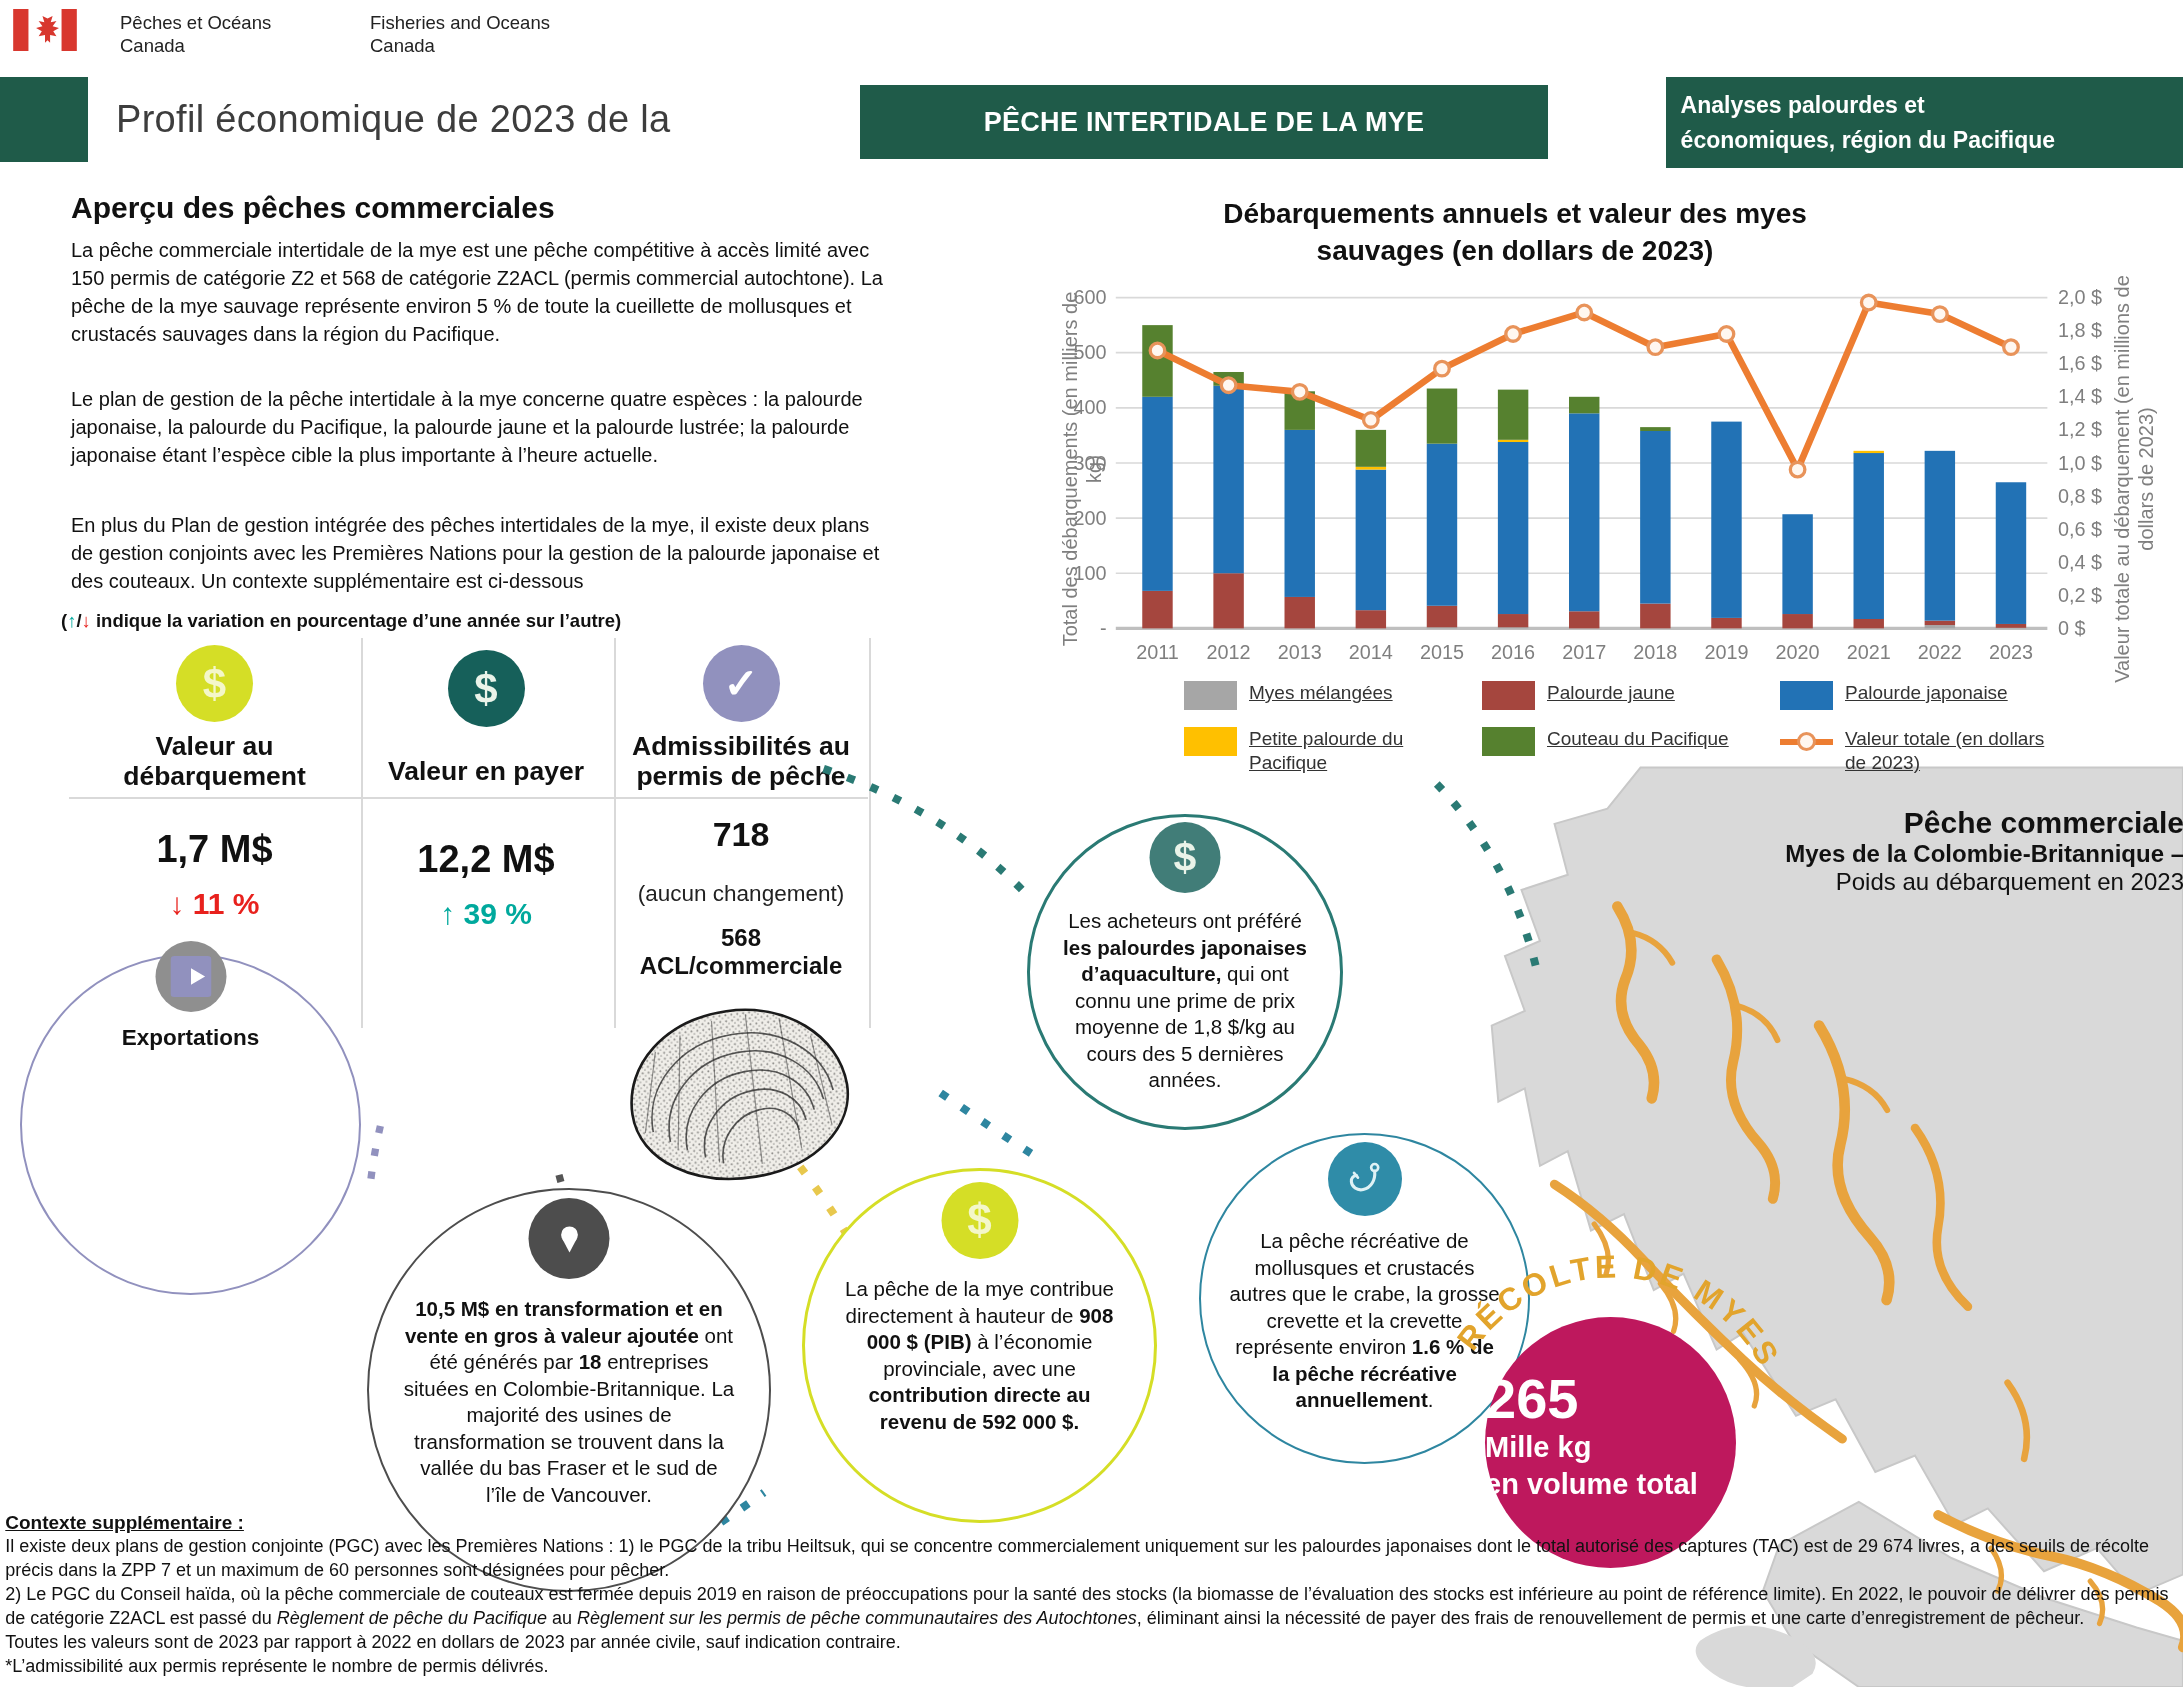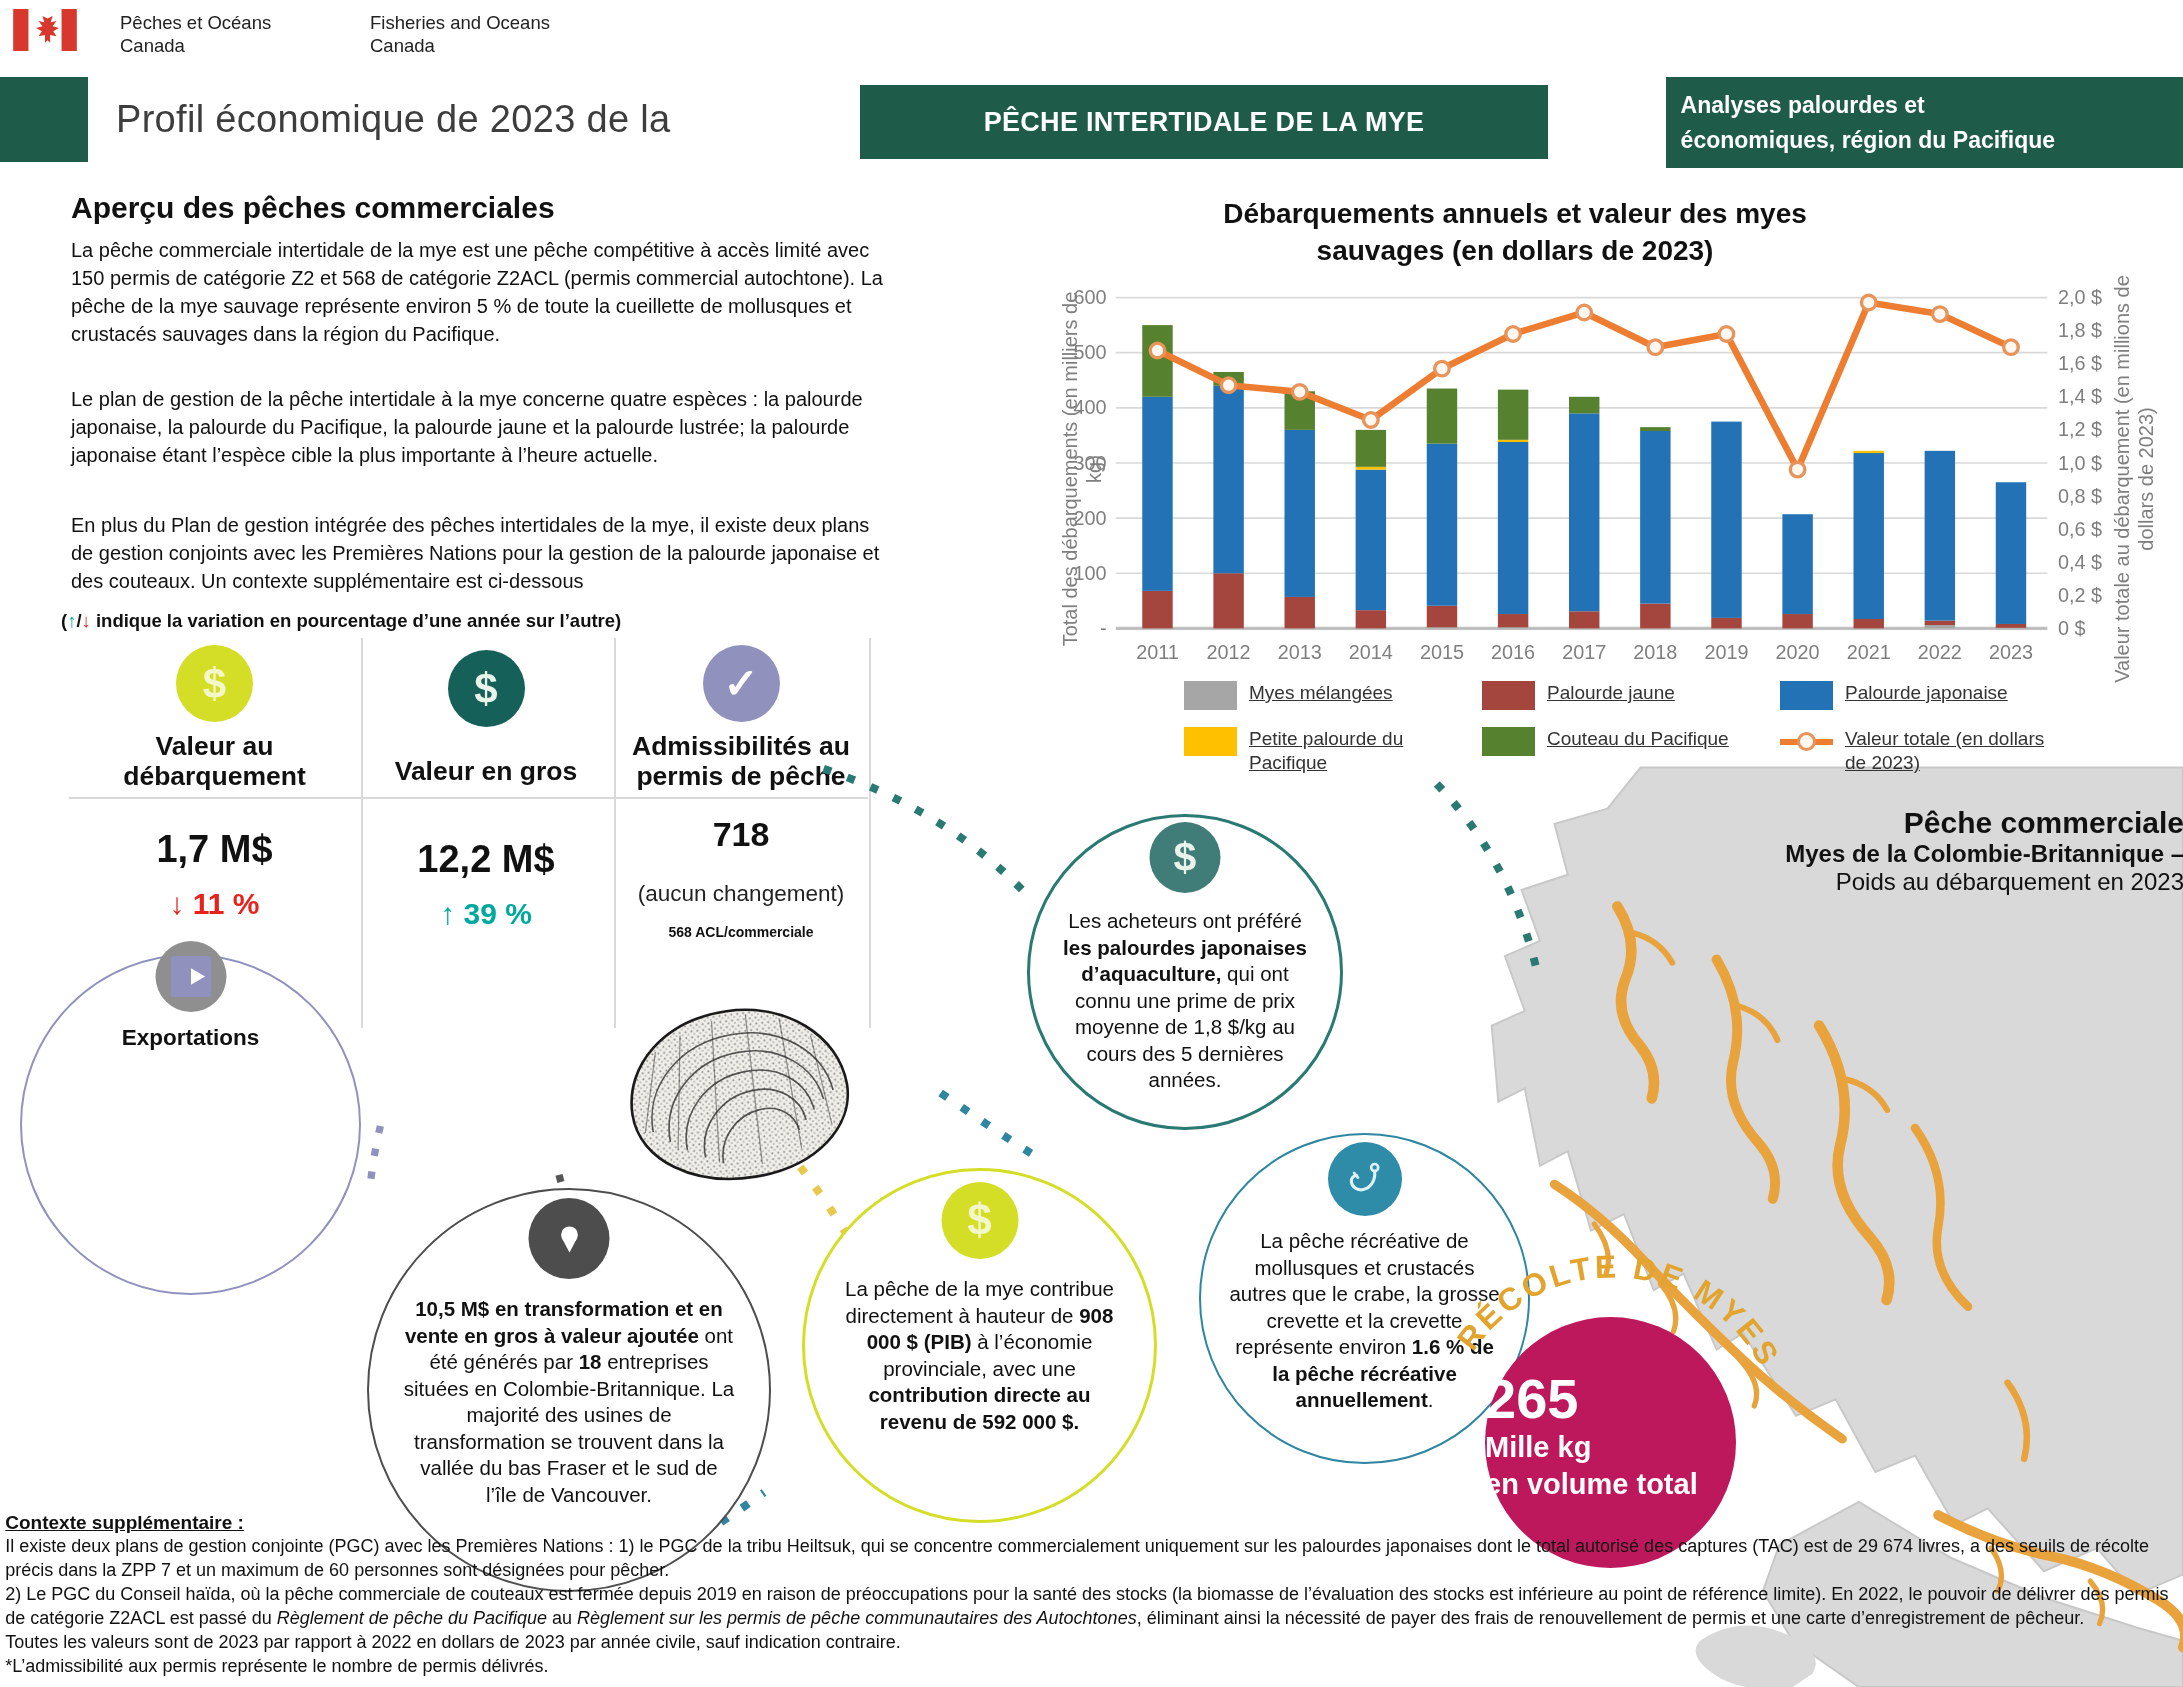--- a/index.html
+++ b/index.html
@@ -98,30 +98,30 @@
   <div class="hline" style="left:69px;top:797px;width:799px;"></div>
 
   <div class="stat-col" style="left:79px;top:645px;width:271px;">
     <div class="stat-icon" style="background:#D5DE26;color:#F4F7C9;">$</div>
     <div class="stat-label"><span>Valeur au</span><br><span>débarquement</span></div>
     <div class="stat-value" style="margin-top:37px;">1,7 M$</div>
     <div class="stat-change" style="color:#E8211D;margin-top:16px;">↓ 11 %</div>
   </div>
   <div class="stat-col" style="left:370px;top:650px;width:232px;">
     <div class="stat-icon" style="background:#16605A;color:#EAF3E9;">$</div>
-    <div class="stat-label" style="margin-top:29px;">Valeur en gros</div>
+    <div class="stat-label" style="margin-top:29px;">Valeur en payer</div>
     <div class="stat-value" style="margin-top:52px;">12,2 M$</div>
     <div class="stat-change" style="color:#00A99D;margin-top:16px;">↑ 39 %</div>
   </div>
   <div class="stat-col" style="left:622px;top:645px;width:238px;">
     <div class="stat-icon" style="background:#9191BE;color:#fff;">✓</div>
     <div class="stat-label"><span>Admissibilités au</span><br><span>permis de pêche</span></div>
     <div class="stat-value" style="font-size:34px;margin-top:24px;">718</div>
     <div style="font-size:22.5px;margin-top:27px;color:#222;">(aucun changement)</div>
-    <div style="font-size:14px;font-weight:bold;margin-top:17px;color:#111;">568 ACL/commerciale</div>
+    <div style="font-size:24px;font-weight:bold;margin-top:17px;color:#111;">568 ACL/commerciale</div>
   </div>
 
   <div class="abs chart-title" style="left:1098px;top:195px;width:834px;">
     <div>Débarquements annuels et valeur des myes</div>
     <div>sauvages (en dollars de 2023)</div>
   </div>
   <div class="abs axis-label rot" style="left:893px;top:445px;width:377px;white-space:normal;">Total des débarquements (en milliers de kg)</div>
   <div class="abs axis-label rot" style="left:1912px;top:455px;width:443px;white-space:normal;">Valeur totale au débarquement (en millions de dollars de 2023)</div>
 
   <svg class="abs" style="left:1045px;top:185px;z-index:1;" width="1138" height="503" id="chart-svg" viewBox="0 0 1720 760">

